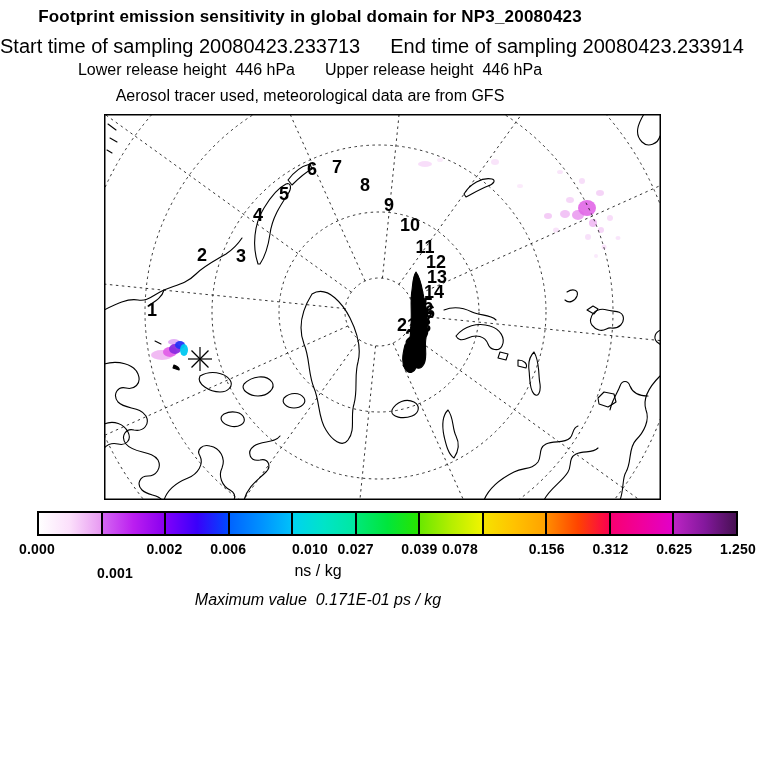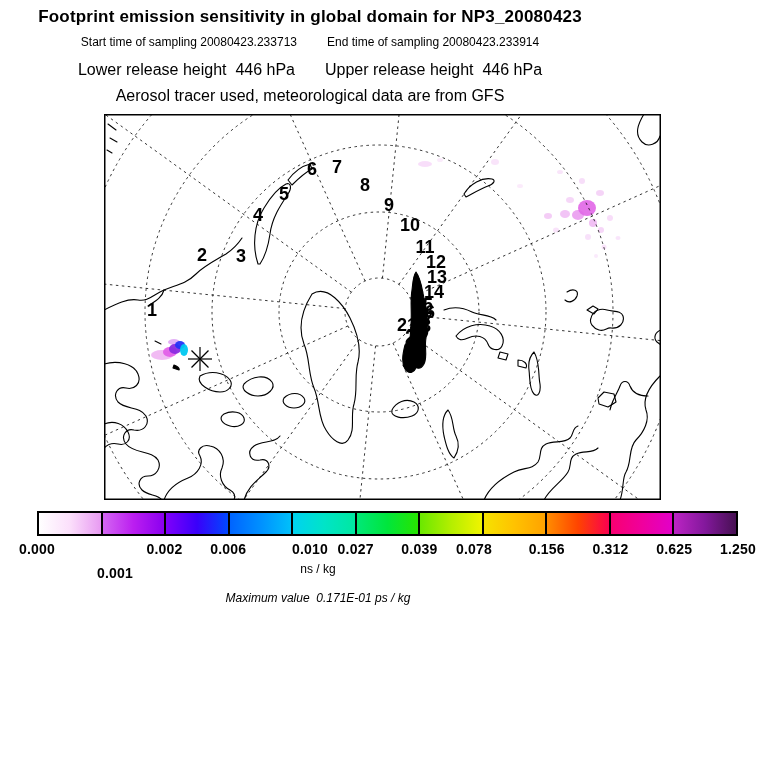--- a/index.html
+++ b/index.html
@@ -2,38 +2,38 @@
 <html><head>
 <meta charset="utf-8">
 <style>
   html,body{margin:0;padding:0;}
   body{
     width:768px;height:768px;background:#ffffff;position:relative;overflow:hidden;
     font-family:"Liberation Sans",sans-serif;color:#000;
   }
   .hline{position:absolute;left:0;width:620px;text-align:center;white-space:pre;}
   .title{top:7px;font-size:17px;font-weight:bold;letter-spacing:.2px;}
-  .l2{top:35px;font-size:12px;}
+  .l2{top:35px;font-size:20px;}
   .l3{top:61px;font-size:16px;}
   .l4{top:87px;font-size:16px;}
   .pair-gap{display:inline-block;width:30px;}
   #mapbox{position:absolute;left:104px;top:114px;width:557px;height:386px;}
   #mapbox svg{display:block;}
   #colorbar{
     position:absolute;left:37px;top:511px;width:701px;height:25px;
     display:flex;border:2px solid #000;box-sizing:border-box;background:#fff;
   }
   .cb-seg{flex:1 1 0;border-right:2px solid #000;}
   .cb-seg:last-child{border-right:none;}
   #cb-ticks{position:absolute;left:0;top:541px;width:611px;height:18px;}
   .cb-tick{
     position:absolute;transform:translateX(-50%);font-size:14px;font-weight:bold;
     white-space:nowrap;letter-spacing:.2px;
   }
-  .unit-line{position:absolute;left:0;width:636px;text-align:center;white-space:pre;font-size:12px;}
+  .unit-line{position:absolute;left:0;width:636px;text-align:center;white-space:pre;font-size:16px;}
   #unit{top:562px;}
   #maxval{top:591px;font-style:italic;}
 </style>
 </head>
 <body>
 
 <div class="hline title">Footprint emission sensitivity in global domain for NP3_20080423</div>
 <div class="hline l2"><span>Start time of sampling 20080423.233713</span><span class="pair-gap"></span><span>End time of sampling 20080423.233914</span></div>
 <div class="hline l3"><span>Lower release height  446 hPa</span><span class="pair-gap"></span><span>Upper release height  446 hPa</span></div>
 <div class="hline l4">Aerosol tracer used, meteorological data are from GFS</div>
@@ -184,20 +184,20 @@
     <div class="cb-seg" style="background: linear-gradient(to right, rgb(188, 36, 196), rgb(131, 24, 156), rgb(71, 16, 83));"></div>
   </div>
 <div id="cb-ticks">
     <span class="cb-tick" style="left: 37px;">0.000</span>
     <span class="cb-tick" style="left: 115px; margin-top: 24px;">0.001</span>
     <span class="cb-tick" style="left: 164.455px;">0.002</span>
     <span class="cb-tick" style="left: 228.182px;">0.006</span>
     <span class="cb-tick" style="left: 310px;">0.010</span>
     <span class="cb-tick" style="left: 355.636px;">0.027</span>
     <span class="cb-tick" style="left: 419.364px;">0.039</span>
-    <span class="cb-tick" style="left: 474px; text-align: center;">0.078</span>
+    <span class="cb-tick" style="left: 460px; text-align: center;">0.078</span>
     <span class="cb-tick" style="left: 546.818px;">0.156</span>
     <span class="cb-tick" style="left: 610.545px;">0.312</span>
     <span class="cb-tick" style="left: 674.273px;">0.625</span>
     <span class="cb-tick" style="left: 738px;">1.250</span>
   </div>
 <div id="unit" class="unit-line">ns / kg</div>
 <div id="maxval" class="unit-line">Maximum value  0.171E-01 ps / kg</div>
 
 </body></html>

